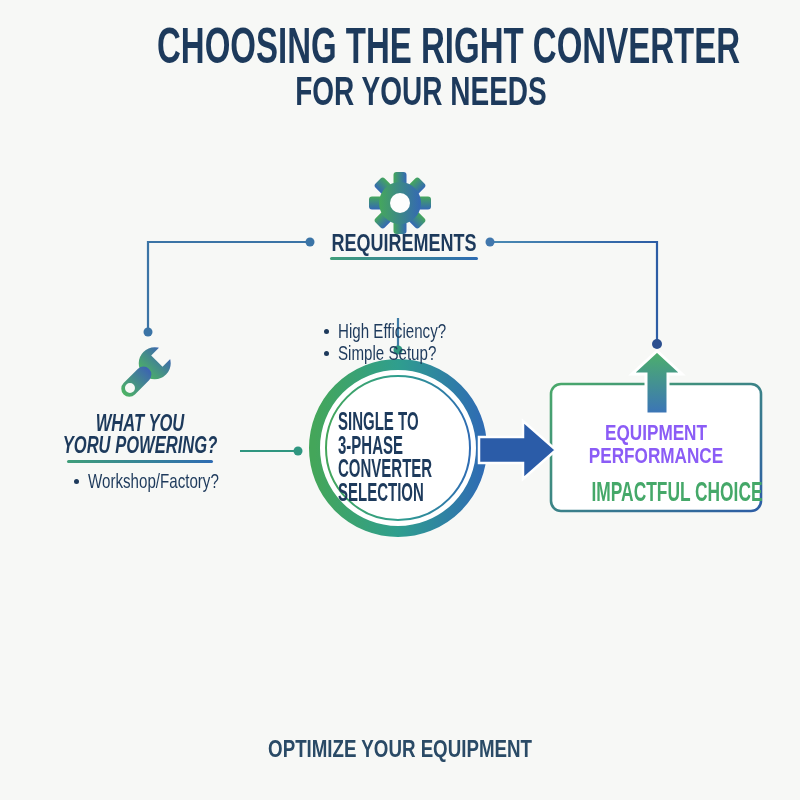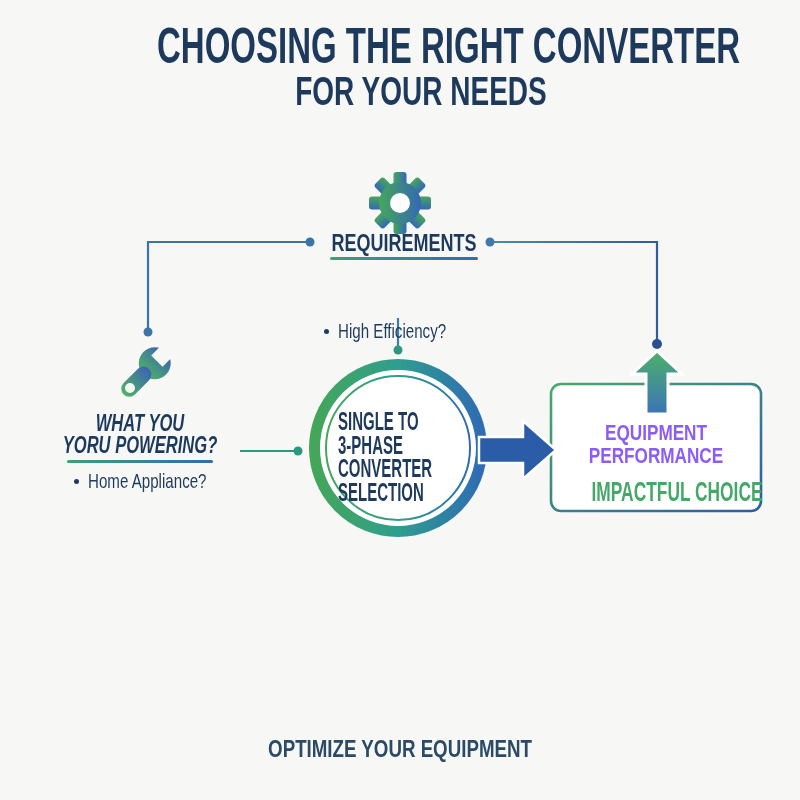--- a/index.html
+++ b/index.html
@@ -129,31 +129,35 @@
     <span class="t2 cond" style="--s:.70">FOR YOUR NEEDS</span>
   </header>
 
   <div class="abs req-head cond" style="--s:.75">REQUIREMENTS</div>
   <div class="abs underline u-req"></div>
   <div class="abs list req-list">
     <div class="li">
       <span class="bdot"></span>
       <span class="cond-l" style="--s:.72">High Efficiency?</span>
     </div>
+    <div class="li">
+      <span class="bdot"></span>
+      <span class="cond-l" style="--s:.72">Simple Setup?</span>
+    </div>
   </div>
 
   <div class="abs pow-head">
     <span class="p1 cond" style="--s:.72">WHAT YOU</span>
     <span class="p2 cond" style="--s:.72">YORU POWERING?</span>
   </div>
   <div class="abs underline u-pow"></div>
   <div class="abs list pow-list">
     <div class="li">
       <span class="bdot"></span>
-      <span class="cond-l" style="--s:.72">Home Appliance?</span>
+      <span class="cond-l" style="--s:.72">Workshop/Factory?</span>
     </div>
   </div>
 
   <div class="abs decision-label">
     <span class="cond" style="--s:.60">SINGLE TO</span>
     <span class="cond" style="--s:.60">3-PHASE</span>
     <span class="cond" style="--s:.60">CONVERTER</span>
     <span class="cond" style="--s:.60">SELECTION</span>
   </div>
 

